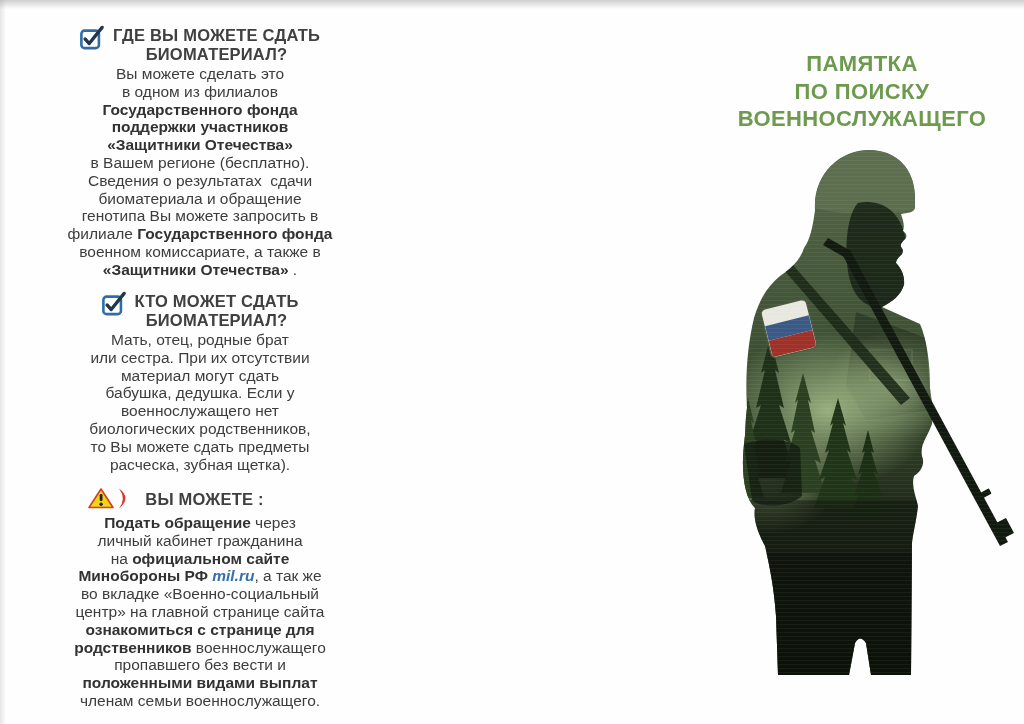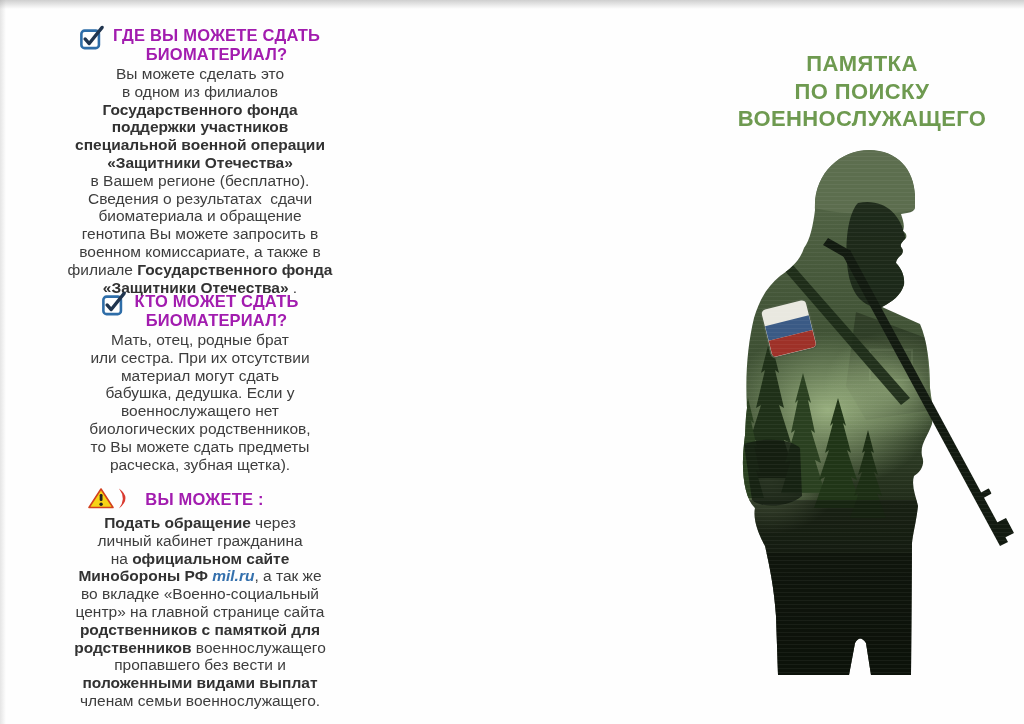--- a/index.html
+++ b/index.html
@@ -28,21 +28,21 @@
   .sec-1{top:26px;}
   .sec-2{top:292px;}
   .sec-3{top:486px;}
 
   .sec-header{
     display:flex;justify-content:center;align-items:flex-start;gap:9px;
     margin-bottom:2px;
   }
   .sec-3 .sec-header{transform:translateX(-24px);align-items:center;}
   .sec-header .hlines .line{
-    color:#a21caf;font-weight:bold;font-size:16.5px;line-height:18.5px;
+    color:#404040;font-weight:bold;font-size:16.5px;line-height:18.5px;
     letter-spacing:.2px;
   }
   .icon-wrap{flex:0 0 auto;display:inline-block;}
   .icon-wrap svg{overflow:visible;display:block;}
 
   .sec-body .line{
     color:#3d3d3d;font-size:15.5px;line-height:17.8px;white-space:pre;
   }
   .sec-body .line .b{font-weight:bold;color:#323232;}
   .sec-body .line .link{color:#3470ad;font-weight:bold;font-style:italic;cursor:pointer;}
@@ -84,28 +84,27 @@
         <div class="hlines">
             <div class="line"><span>ГДЕ ВЫ МОЖЕТЕ СДАТЬ</span></div>
             <div class="line"><span>БИОМАТЕРИАЛ?</span></div>
           </div>
       </div>
       <div class="sec-body">
           <div class="line"><span>Вы можете сделать это</span></div>
           <div class="line"><span>в одном из филиалов</span></div>
           <div class="line"><span class="b">Государственного фонда</span></div>
           <div class="line"><span class="b">поддержки участников</span></div>
-          <div class="line"><span class="b">специальной военной операции</span></div>
           <div class="line"><span class="b">«Защитники Отечества»</span></div>
           <div class="line"><span>в Вашем регионе (бесплатно).</span></div>
           <div class="line"><span>Сведения о результатах &nbsp;сдачи</span></div>
           <div class="line"><span>биоматериала и обращение</span></div>
           <div class="line"><span>генотипа Вы можете запросить в</span></div>
+          <div class="line"><span>филиале </span><span class="b">Государственного фонда</span></div>
           <div class="line"><span>военном комиссариате, а также в</span></div>
-          <div class="line"><span>филиале </span><span class="b">Государственного фонда</span></div>
           <div class="line"><span class="b">«Защитники Отечества»</span><span> .</span></div>
         </div>
     </div>
 
     <div class="section sec-2">
       <div class="sec-header">
         <span class="icon-wrap">
           <svg width="24" height="24" viewBox="0 0 26 26">
             <rect x="1.5" y="5" width="19" height="19" rx="3.5" fill="#ffffff" stroke="#2e6da8" stroke-width="2.8"></rect>
             <path d="M5.5 14 L10 19 L24 1.5" fill="none" stroke="#20354f" stroke-width="3.6" stroke-linecap="round" stroke-linejoin="round"></path>
@@ -142,21 +141,21 @@
             <div class="line"><span>ВЫ МОЖЕТЕ :</span></div>
           </div>
       </div>
       <div class="sec-body">
           <div class="line"><span class="b">Подать обращение</span><span> через</span></div>
           <div class="line"><span>личный кабинет гражданина</span></div>
           <div class="line"><span>на </span><span class="b">официальном сайте</span></div>
           <div class="line"><span class="b">Минобороны РФ </span><span class="link">mil.ru</span><span>, а так же</span></div>
           <div class="line"><span>во вкладке «Военно-социальный</span></div>
           <div class="line"><span>центр» на главной странице сайта</span></div>
-          <div class="line"><span class="b">родственников с памяткой для</span></div>
+          <div class="line"><span class="b">ознакомиться с странице для</span></div>
           <div class="line"><span class="b">родственников</span><span> военнослужащего</span></div>
           <div class="line"><span>пропавшего без вести и</span></div>
           <div class="line"><span class="b">положенными видами выплат</span></div>
           <div class="line"><span>членам семьи военнослужащего.</span></div>
         </div>
     </div>
   </div>
 
   <div class="right-col">
     <div class="title">

